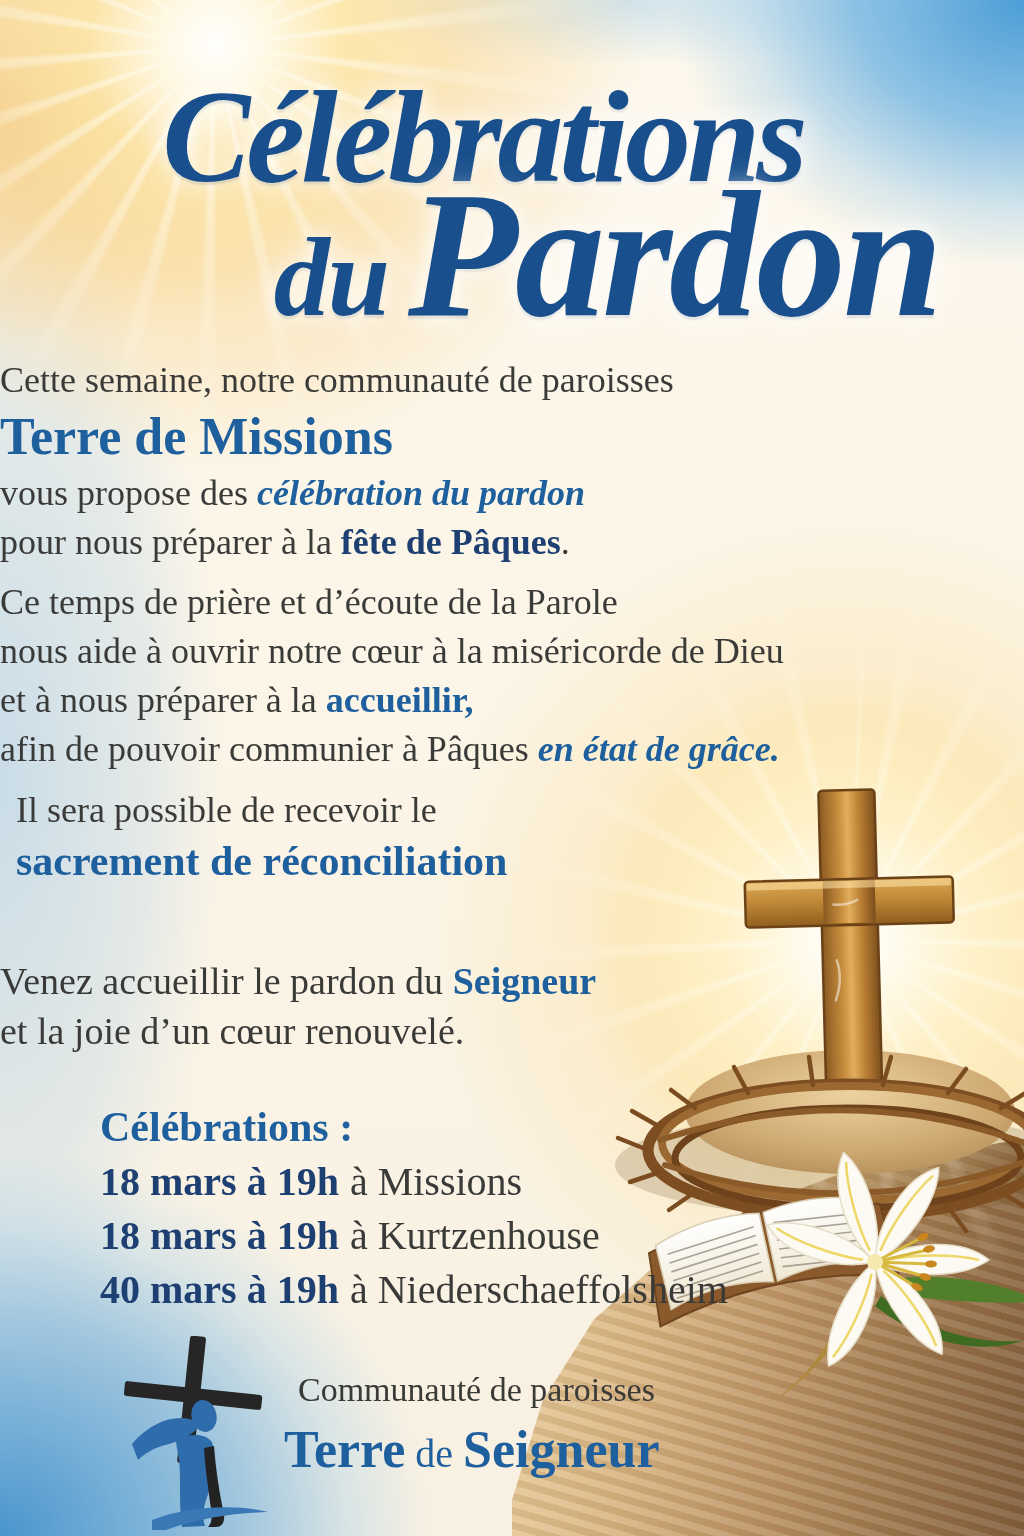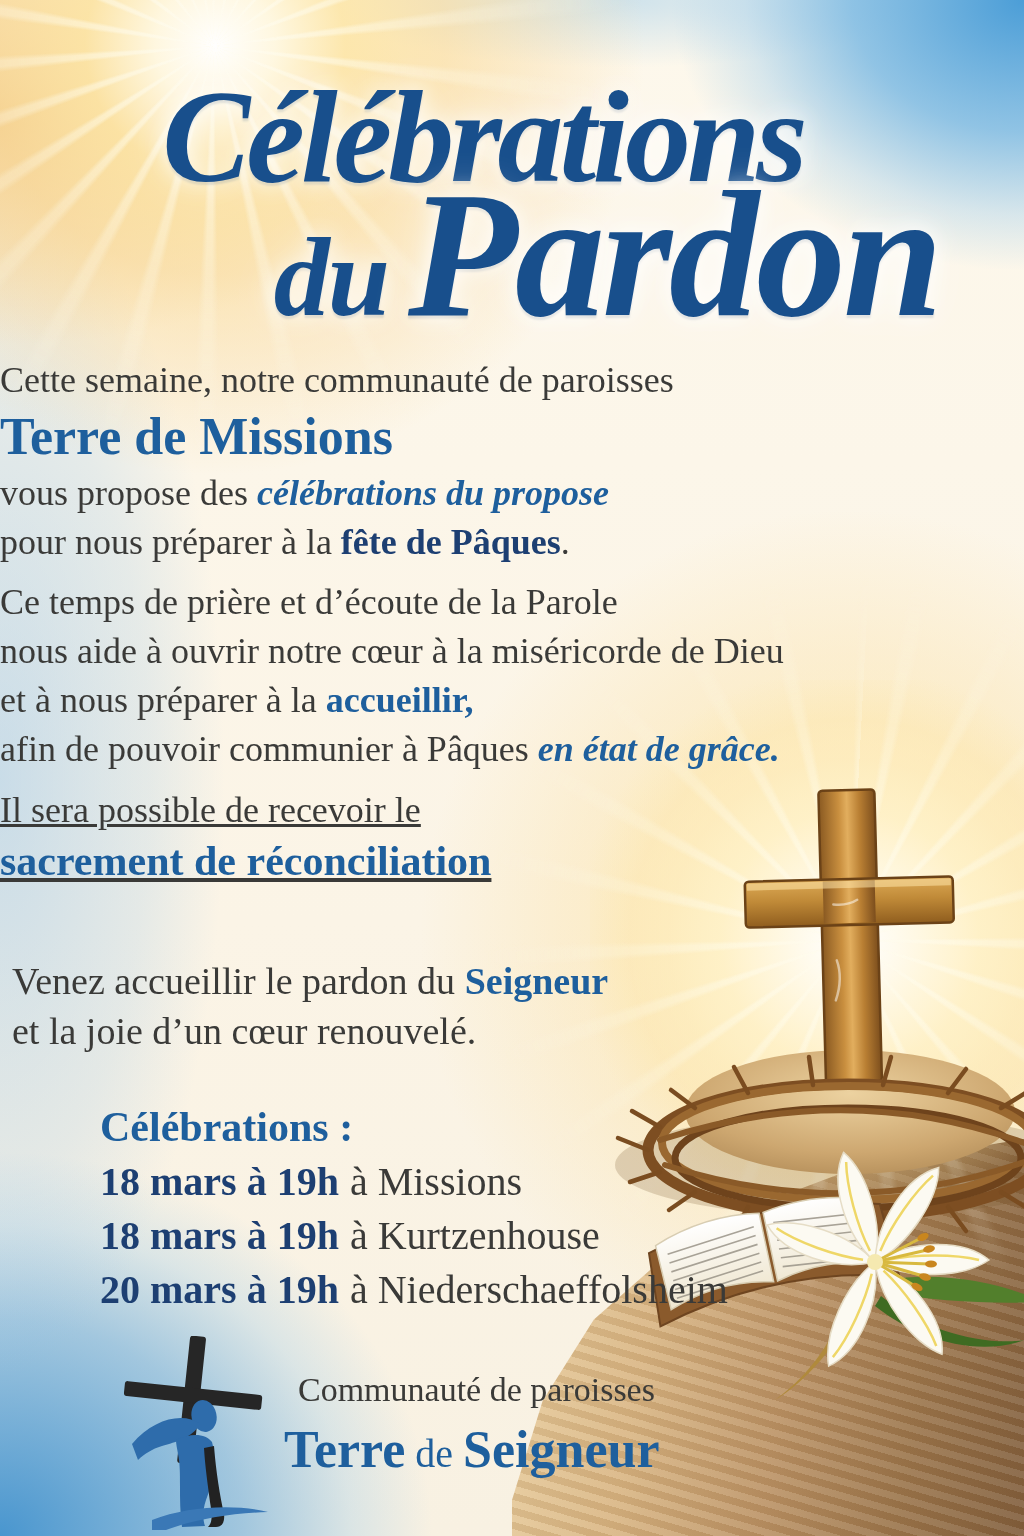--- a/index.html
+++ b/index.html
@@ -59,23 +59,23 @@
   .title-du{font:italic 700 112px/1 "Liberation Serif",serif;letter-spacing:-2px;margin-right:20px;}
   .title-pardon{font:italic 700 180px/1 "Liberation Serif",serif;letter-spacing:-3px;}
   .par{width:1024px;text-align:left;color:#3a3a38;}
   .par p{margin:0;font:400 36px/49px "Liberation Serif",serif;}
   .intro{left:0;top:356px;}
   .intro .bigblue{font:700 52px/64px "Liberation Serif",serif;color:#1e5f9d;}
   .hl-blue-bold{font-weight:700;color:#1e5f9d;}
   .hl-blue-bi{font-weight:700;font-style:italic;color:#1e5f9d;}
   .hl-navy{font-weight:700;color:#1d3f72;}
   .body1{left:0;top:578px;}
-  .body2{left:0;top:786px;width:850px;text-decoration:underline;}
+  .body2{left:16px;top:786px;width:850px;}
   .body2 .mid{font:700 42px/52px "Liberation Serif",serif;color:#1e5f9d;}
-  .body3{left:12px;top:956px;width:850px;}
+  .body3{left:0;top:956px;width:850px;}
   .body3 p{font:400 38px/50px "Liberation Serif",serif;}
   .schedule{left:100px;top:1100px;text-align:left;}
   .schedule .head{margin:0;font:700 42px/54px "Liberation Serif",serif;color:#1e5f9d;}
   .schedule .item{margin:2px 0 0 0;font:400 40px/52px "Liberation Serif",serif;color:#3a3a38;}
   .schedule .dt{font-weight:700;color:#1d3f72;}
   .schedule .loc{margin-left:11px;}
   .logo-icon{position:absolute;left:118px;top:1336px;z-index:10;}
   .footer-text{left:290px;top:1360px;text-align:left;}
   .footer-text .l1{margin:8px;font:400 34px/44px "Liberation Serif",serif;color:#3a3a38;}
   .footer-text .l2{margin:2px 0 0 -6px;font-size:0;line-height:60px;color:#1e5f9d;}
@@ -215,21 +215,21 @@
   </svg>
 
   <div class="txt title-line1">Célébrations</div>
   <div class="txt title-line2">
     <span class="title-du">du</span><span class="title-pardon">Pardon</span>
   </div>
 
   <div class="txt par intro">
     <p>Cette semaine, notre communauté de paroisses</p>
     <p class="bigblue">Terre de Missions</p>
-    <p><span>vous propose des </span><span class="hl-blue-bi">célébrations du propose</span></p>
+    <p><span>vous propose des </span><span class="hl-blue-bi">célébration du pardon</span></p>
     <p><span>pour nous préparer à la </span><span class="hl-navy">fête de Pâques</span><span>.</span></p>
   </div>
 
   <div class="txt par body1">
     <p>Ce temps de prière et d’écoute de la Parole</p>
     <p>nous aide à ouvrir notre cœur à la miséricorde de Dieu</p>
     <p><span>et à nous préparer à la </span><span class="hl-blue-bold">accueillir,</span></p>
     <p><span>afin de pouvoir communier à Pâques </span><span class="hl-blue-bi">en état de grâce.</span></p>
   </div>
 
@@ -240,21 +240,21 @@
 
   <div class="txt par body3">
     <p><span>Venez accueillir le pardon du </span><span class="hl-blue-bold">Seigneur</span></p>
     <p>et la joie d’un cœur renouvelé.</p>
   </div>
 
   <div class="txt schedule">
     <p class="head">Célébrations :</p>
     <p class="item"><span class="dt">18 mars à 19h</span><span class="loc">à Missions</span></p>
     <p class="item"><span class="dt">18 mars à 19h</span><span class="loc">à Kurtzenhouse</span></p>
-    <p class="item"><span class="dt">20 mars à 19h</span><span class="loc">à Niederschaeffolsheim</span></p>
+    <p class="item"><span class="dt">40 mars à 19h</span><span class="loc">à Niederschaeffolsheim</span></p>
   </div>
 
   <svg class="logo-icon" width="170" height="195" viewBox="0 0 170 195">
     <g transform="rotate(6 75 60)" fill="#262626">
       <rect x="66" y="0" width="16" height="128" rx="3"></rect>
       <rect x="6" y="52" width="138" height="15" rx="3"></rect>
     </g>
     <ellipse cx="86" cy="80" rx="12.5" ry="16" fill="#2e6cab" transform="rotate(-12 86 80)"></ellipse>
     <path d="M14,108 C36,82 66,76 82,88 C74,102 58,106 44,110 C34,113 26,118 20,124 Z" fill="#2e6cab"></path>
     <path d="M58,104 C74,96 88,98 94,106 C100,128 94,148 88,164 C84,176 85,184 87,190 L64,191 C60,162 64,136 60,118 C59,112 58,108 58,104 Z" fill="#2e6cab"></path>

